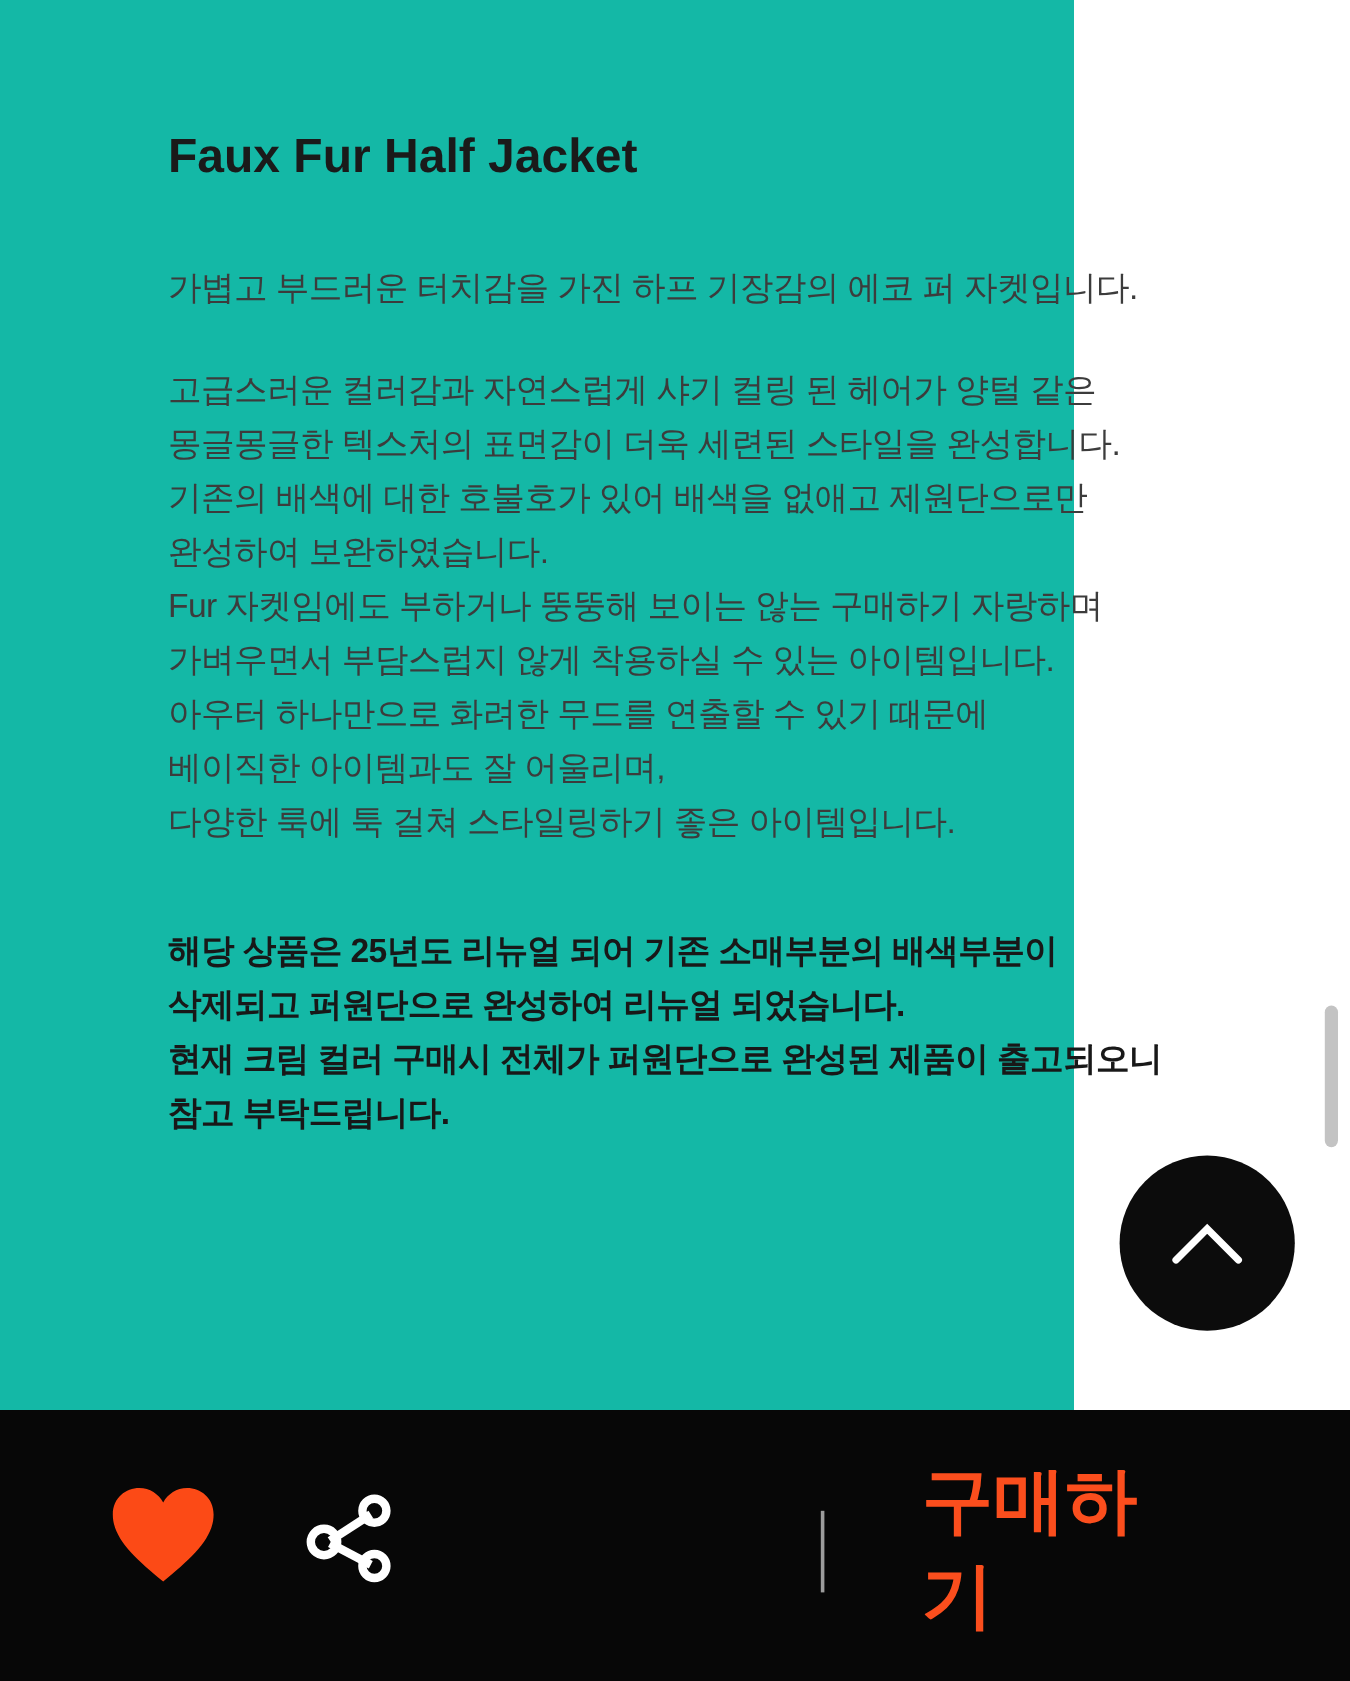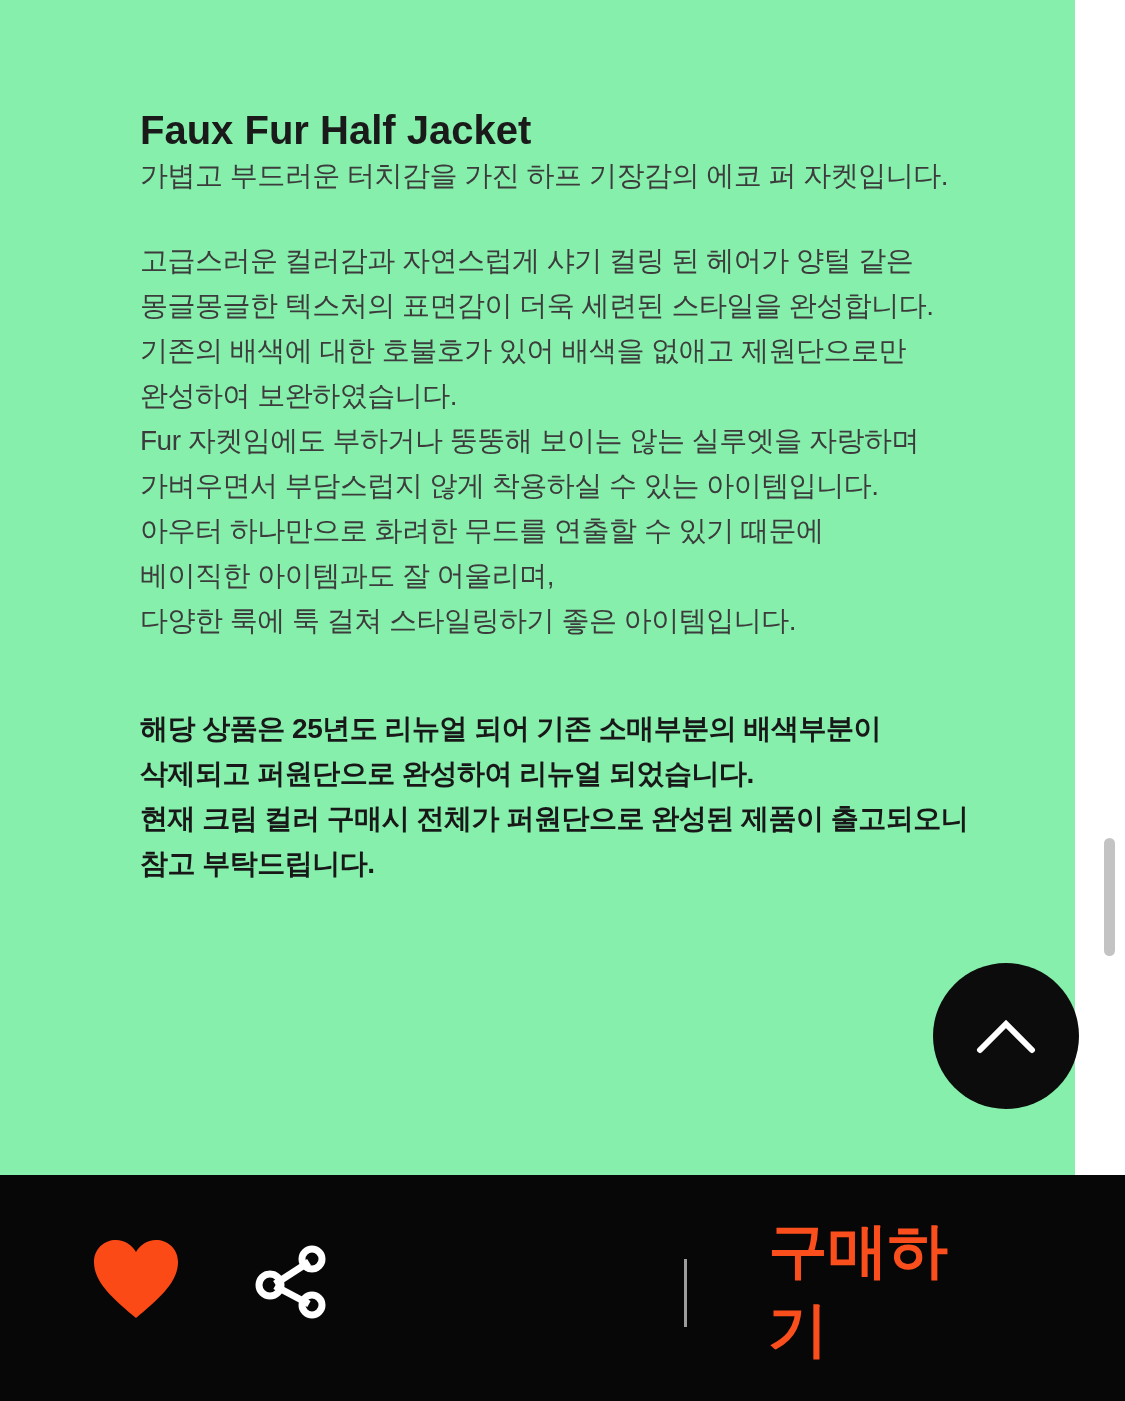--- a/index.html
+++ b/index.html
@@ -2,40 +2,40 @@
 <html><head>
 <meta charset="utf-8">
 <style>
   * { margin: 0; padding: 0; box-sizing: border-box; }
   html, body { background: #ffffff; }
   body {
     font-family: "Liberation Sans", "DejaVu Sans", sans-serif;
     width: 1125px; height: 1401px;
     position: relative; overflow: hidden;
   }
-  .page { width: 1075px; height: 1401px; position: relative; background: #86efac; }
+  .page { width: 895px; height: 1401px; position: relative; background: #14b8a6; }
 
   .content { position: absolute; left: 140px; top: 0; width: 880px; }
 
   .product-title {
     margin-top: 108px;
     font-size: 40px;
     font-weight: 700;
     color: #1a1a1a;
     letter-spacing: 0px;
   }
 
   .para {
     white-space: pre-line;
     font-size: 28px;
     line-height: 45px;
     color: #3c3c3c;
     letter-spacing: -0.5px;
   }
-  .para-intro  { }
+  .para-intro  { margin-top: 64px; }
   .para-detail { margin-top: 40px; }
   .para-notice { margin-top: 63px; font-weight: 700; color: #181818; }
 
   
   .scrollbar-thumb {
     position: absolute;
     left: 1104px; top: 838px;
     width: 11px; height: 118px;
     background: #c3c3c3;
     border-radius: 6px;
@@ -97,21 +97,21 @@
 
   <div class="content">
     <h1 class="product-title">Faux Fur Half Jacket</h1>
 
     <p class="para para-intro">가볍고 부드러운 터치감을 가진 하프 기장감의 에코 퍼 자켓입니다.</p>
 
     <p class="para para-detail">고급스러운 컬러감과 자연스럽게 샤기 컬링 된 헤어가 양털 같은
 몽글몽글한 텍스처의 표면감이 더욱 세련된 스타일을 완성합니다.
 기존의 배색에 대한 호불호가 있어 배색을 없애고 제원단으로만
 완성하여 보완하였습니다.
-Fur 자켓임에도 부하거나 뚱뚱해 보이는 않는 실루엣을 자랑하며
+Fur 자켓임에도 부하거나 뚱뚱해 보이는 않는 구매하기 자랑하며
 가벼우면서 부담스럽지 않게 착용하실 수 있는 아이템입니다.
 아우터 하나만으로 화려한 무드를 연출할 수 있기 때문에
 베이직한 아이템과도 잘 어울리며,
 다양한 룩에 툭 걸쳐 스타일링하기 좋은 아이템입니다.</p>
 
     <p class="para para-notice">해당 상품은 25년도 리뉴얼 되어 기존 소매부분의 배색부분이
 삭제되고 퍼원단으로 완성하여 리뉴얼 되었습니다.
 현재 크림 컬러 구매시 전체가 퍼원단으로 완성된 제품이 출고되오니
 참고 부탁드립니다.</p>
   </div>

